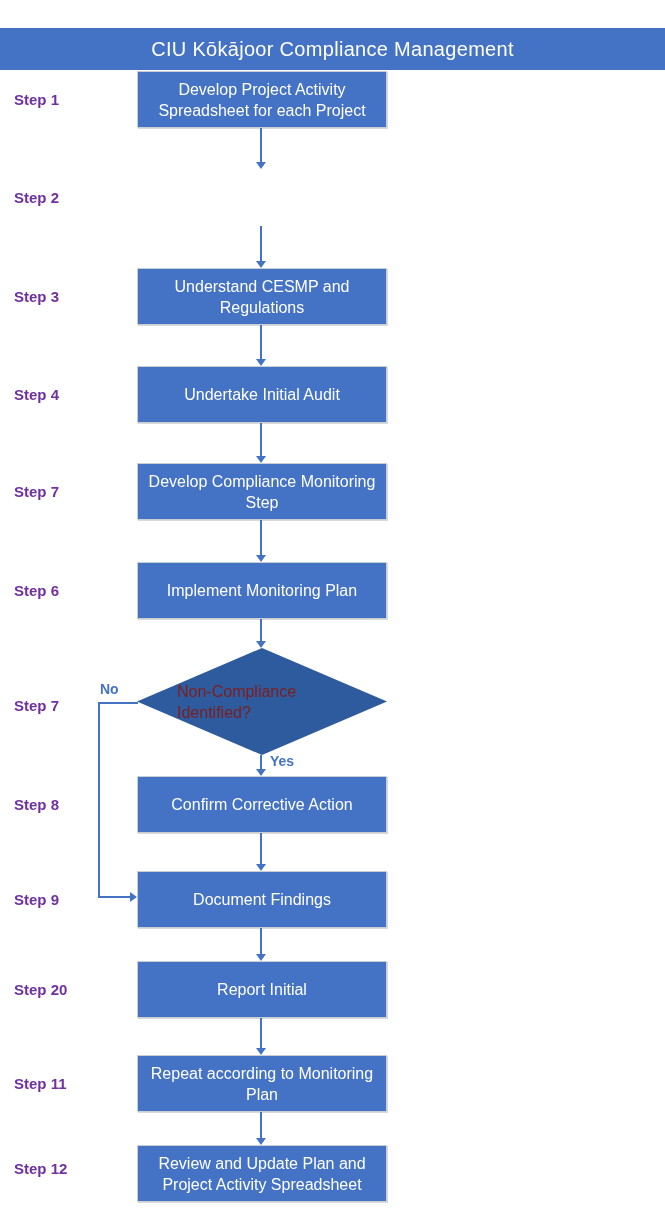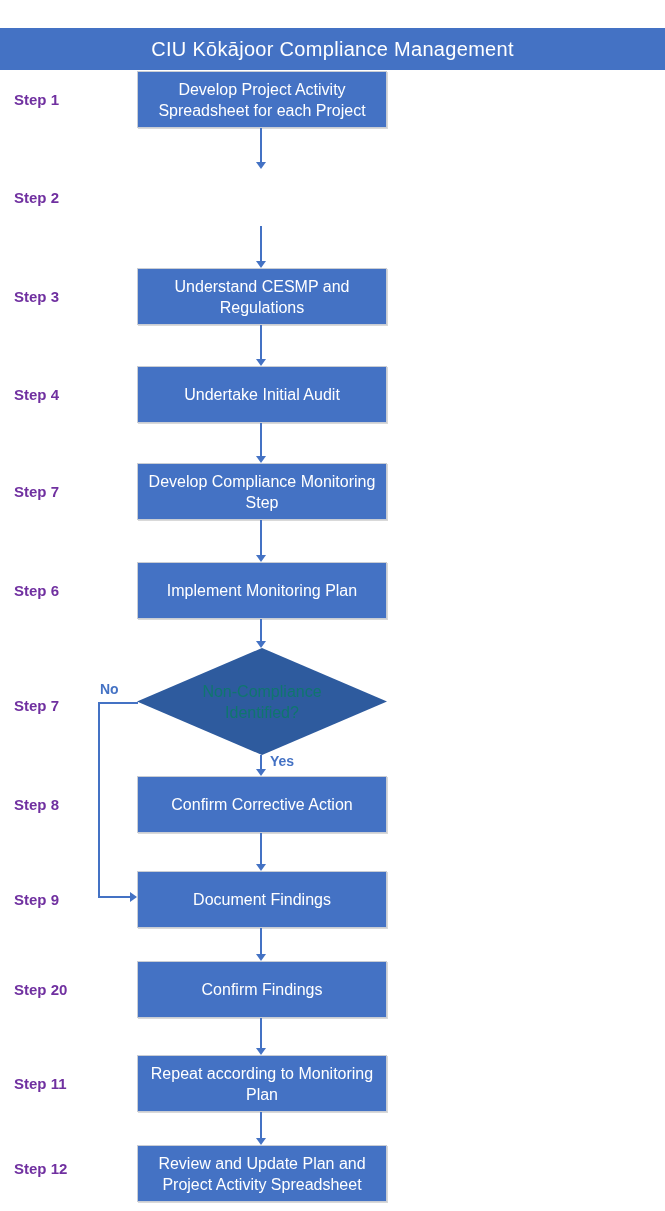--- a/index.html
+++ b/index.html
@@ -38,22 +38,22 @@
     text-align:center;
     color:var(--box_text,#ffffff);
     font-size:16px;line-height:21px;
     padding:0 8px;
   }
   
   .diamond-wrap{position:absolute;left:137px;top:648px;width:250px;height:107px;}
   .diamond-shape{fill:var(--diamond,#2E5B9E);}
   .diamond-text{
     position:absolute;left:40px;top:0;width:170px;height:107px;
-    display:flex;align-items:center;justify-content:center;text-align:center;
-    color:#0f766e;font-size:16px;line-height:21px;
+    display:flex;align-items:center;justify-content:center;
+    color:#7f1d1d;font-size:16px;line-height:21px;
   }
   
   .conn{
     position:absolute;left:260px;width:2px;
     background:var(--connector,#4472C4);
   }
   .conn::after{
     content:"";position:absolute;bottom:-7px;left:-4px;
     border-left:5px solid transparent;border-right:5px solid transparent;
     border-top:7px solid var(--connector,#4472C4);
@@ -98,21 +98,21 @@
   <div class="step-label" style="top:1055px;height:57px">Step 11</div>
   <div class="step-label" style="top:1140px;height:57px">Step 12</div>
 
   <div class="pbox" style="top:71px">Develop Project Activity Spreadsheet for each Project</div>
   <div class="pbox" style="top:268px">Understand CESMP and Regulations</div>
   <div class="pbox" style="top:366px">Undertake Initial Audit</div>
   <div class="pbox" style="top:463px">Develop Compliance Monitoring Step</div>
   <div class="pbox" style="top:562px">Implement Monitoring Plan</div>
   <div class="pbox" style="top:776px">Confirm Corrective Action</div>
   <div class="pbox" style="top:871px">Document Findings</div>
-  <div class="pbox" style="top:961px">Confirm Findings</div>
+  <div class="pbox" style="top:961px">Report Initial</div>
   <div class="pbox" style="top:1055px">Repeat according to Monitoring Plan</div>
   <div class="pbox" style="top:1145px">Review and Update Plan and Project Activity Spreadsheet</div>
 
   <div class="diamond-wrap">
     <svg width="250" height="107" viewBox="0 0 250 107">
       <polygon class="diamond-shape" points="125,0 250,53.5 125,107 0,53.5"></polygon>
     </svg>
     <div class="diamond-text">Non-Compliance Identified?</div>
   </div>
 

